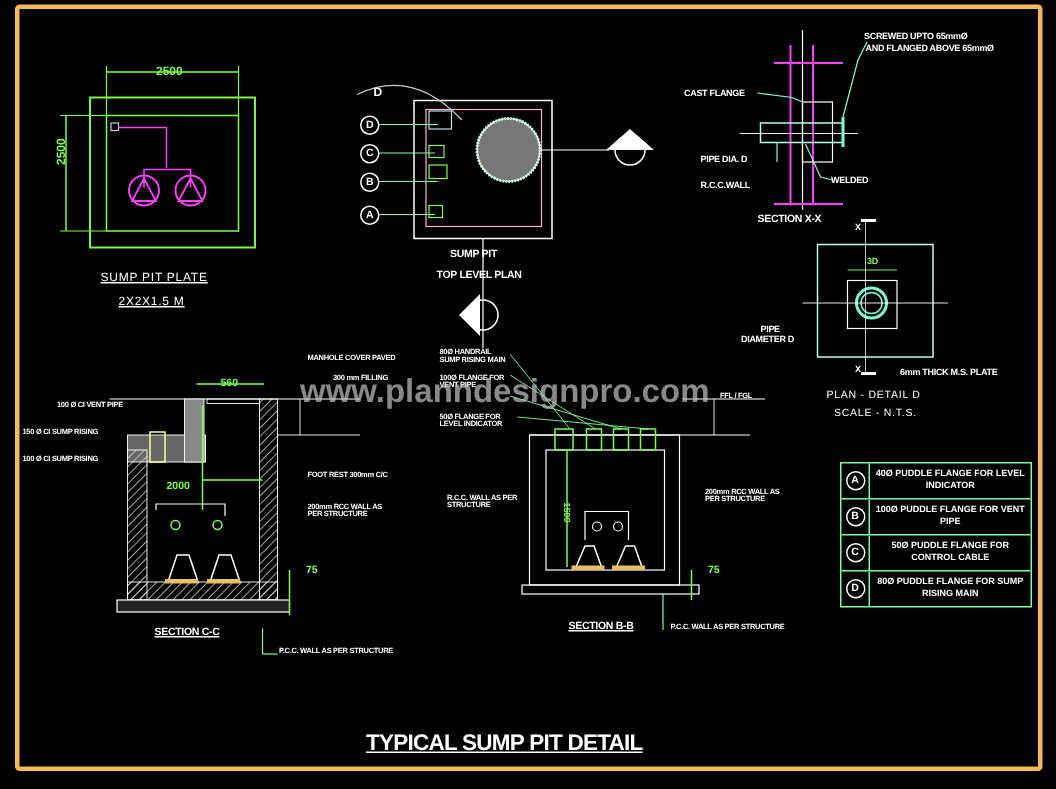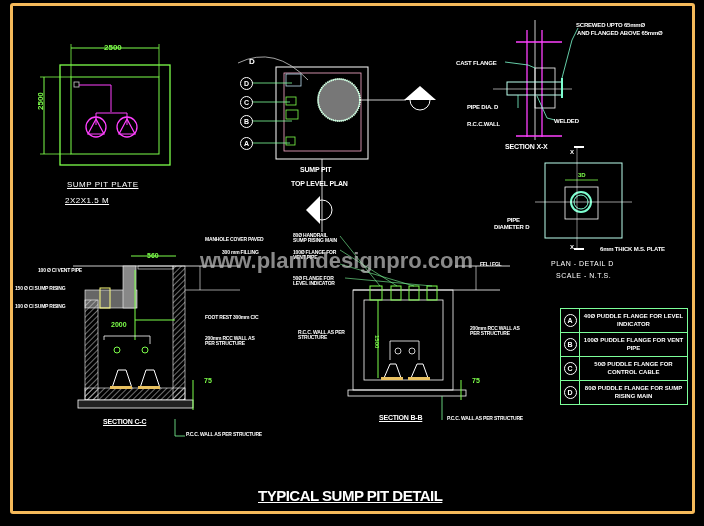--- a/index.html
+++ b/index.html
@@ -1,21 +1,21 @@
 <!DOCTYPE html>
 <html><head>
 <meta charset="utf-8">
 <style>
   html,body{margin:0;padding:0;background:#000;}
   body{width:704px;height:526px;overflow:hidden;position:relative;font-family:"Liberation Sans",sans-serif;}
   .frame{position:absolute;left:10px;top:3px;width:685px;height:511px;border:3px solid #f5b95a;border-radius:3px;box-sizing:border-box;}
   svg{position:absolute;left:0;top:0;}
   .lbl{position:absolute;color:#fff;font-size:7px;font-weight:bold;white-space:nowrap;letter-spacing:-0.2px;line-height:1;}
   .lbl.u{text-decoration:underline;}
-  .title{position:absolute;left:258px;top:487px;color:#fff;font-size:15px;font-weight:bold;text-decoration:underline;letter-spacing:-0.5px;white-space:nowrap;}
+  .title{position:absolute;left:244px;top:487px;color:#fff;font-size:15px;font-weight:bold;text-decoration:underline;letter-spacing:-0.5px;white-space:nowrap;}
   .cap{position:absolute;color:#fff;font-size:8px;white-space:nowrap;letter-spacing:0.5px;}
   .watermark{position:absolute;left:200px;top:248px;font-size:22px;font-weight:bold;color:rgba(190,190,190,0.72);letter-spacing:0px;white-space:nowrap;}
   .legend{position:absolute;left:560px;top:308px;width:128px;border:1px solid #7dff9a;box-sizing:border-box;}
   .legend .row{display:flex;align-items:center;height:23px;border-bottom:1px solid #7dff9a;}
   .legend .row:last-child{border-bottom:none;}
   .legend .key{width:18px;height:100%;border-right:1px solid #7dff9a;display:flex;align-items:center;justify-content:center;}
   .legend .key span{width:11px;height:11px;border:1px solid #fff;border-radius:50%;color:#fff;font-size:7px;font-weight:bold;display:flex;align-items:center;justify-content:center;}
   .legend .txt{flex:1;color:#fff;font-size:6px;font-weight:bold;text-align:center;line-height:1.3;padding:0 2px;}
   .bubble{position:absolute;width:11px;height:11px;border:1px solid #fff;border-radius:50%;color:#fff;font-size:7px;font-weight:bold;display:flex;align-items:center;justify-content:center;}
   .dim{position:absolute;color:#7dff4a;font-size:8px;font-weight:bold;}
@@ -153,21 +153,21 @@
   <defs>
     <pattern id="hatch" width="4" height="4" patternUnits="userSpaceOnUse" patternTransform="rotate(45)">
       <line x1="0" y1="0" x2="0" y2="4" stroke="#ddd" stroke-width="1"></line>
     </pattern>
   </defs>
 </svg>
 
 <div class="dim" style="left:104px;top:43px;">2500</div>
 <div class="dim" style="left:36px;top:110px;transform:rotate(-90deg);transform-origin:left top;">2500</div>
 <div class="cap" style="left:67px;top:180px;text-decoration:underline;">SUMP PIT PLATE</div>
-<div class="cap" style="left:65px;top:196px;text-decoration:underline;">2X2X1.5 M</div>
+<div class="cap" style="left:79px;top:196px;text-decoration:underline;">2X2X1.5 M</div>
 
 <div class="lbl" style="left:249px;top:58px;font-size:8px;">D</div>
 <div class="bubble" style="left:240px;top:77px;">D</div>
 <div class="bubble" style="left:240px;top:96px;">C</div>
 <div class="bubble" style="left:240px;top:115px;">B</div>
 <div class="bubble" style="left:240px;top:137px;">A</div>
 <div class="lbl" style="left:417px;top:92px;font-size:8px;">C</div>
 <div class="lbl" style="left:313px;top:207px;font-size:7px;">B</div>
 <div class="lbl" style="left:300px;top:166px;">SUMP PIT</div>
 <div class="lbl" style="left:291px;top:180px;">TOP LEVEL PLAN</div>

